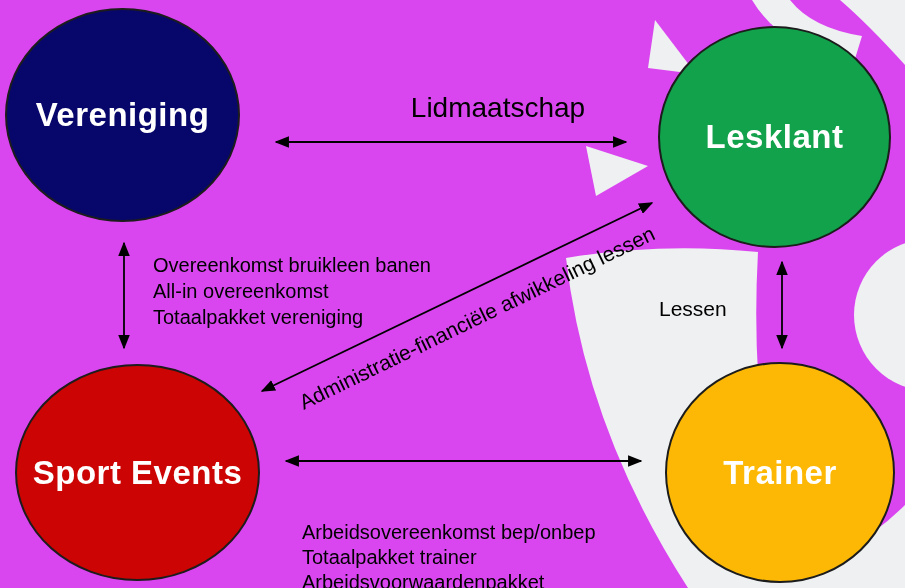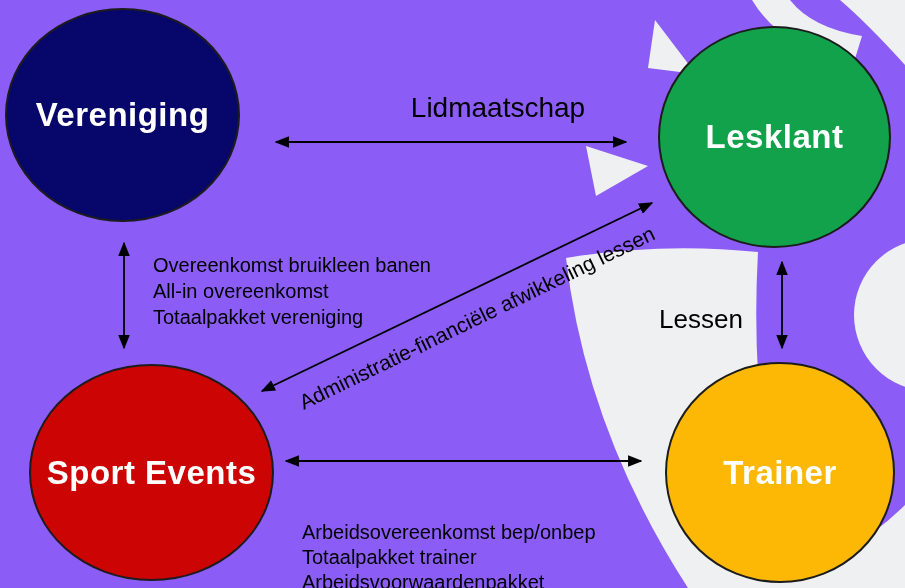--- a/index.html
+++ b/index.html
@@ -5,21 +5,21 @@
   html, body { margin: 0; padding: 0; }
   body {
     width: 905px; height: 588px;
     font-family: "Liberation Sans", sans-serif;
     background: #ffffff;
     overflow: hidden;
   }
   .canvas {
     position: relative;
     width: 905px; height: 588px;
-    background: #8b5cf6;
+    background: #d946ef;
   }
   .layer {
     position: absolute; left: 0; top: 0;
     width: 905px; height: 588px;
   }
   .watermark-layer { z-index: 0; }
   .arrow-layer { z-index: 2; pointer-events: none; }
   .node {
     position: absolute;
     border-radius: 50%;
@@ -32,21 +32,21 @@
   }
   .node-label {
     color: #ffffff;
     font-weight: bold;
     font-size: 33px;
     letter-spacing: 0.5px;
     white-space: nowrap;
   }
   .node-vereniging   { left: 5px;   top: 8px;   width: 235px; height: 214px; }
   .node-lesklant     { left: 658px; top: 26px;  width: 233px; height: 222px; text-align: right; }
-  .node-sport-events { left: 29px;  top: 364px; width: 245px; height: 217px; }
+  .node-sport-events { left: 15px;  top: 364px; width: 245px; height: 217px; }
   .node-trainer      { left: 665px; top: 362px; width: 230px; height: 221px; }
 
   .edge-label {
     position: absolute;
     color: #000000;
     font-size: 20px;
     z-index: 3;
     white-space: nowrap;
   }
   .label-lidmaatschap {
@@ -57,21 +57,21 @@
     left: 153px; top: 252px;
     line-height: 26px;
   }
   .label-diagonal {
     left: 477px; top: 318px;
     font-size: 21px;
     transform: translate(-50%, -50%) rotate(-25.9deg);
     transform-origin: center center;
   }
   .label-lessen {
-    left: 659px; top: 304px; font-size: 26px;
+    left: 659px; top: 297px; font-size: 21px;
   }
   .label-bottom-block {
     left: 302px; top: 496px;
     line-height: 25px;
     margin-top: 24px;
   }
   .arrow-line { stroke-width: 1.8px; fill: none; }
   .arrow-head { fill: #000000; stroke: none; }
   .wm { stroke: none; }
 </style>

